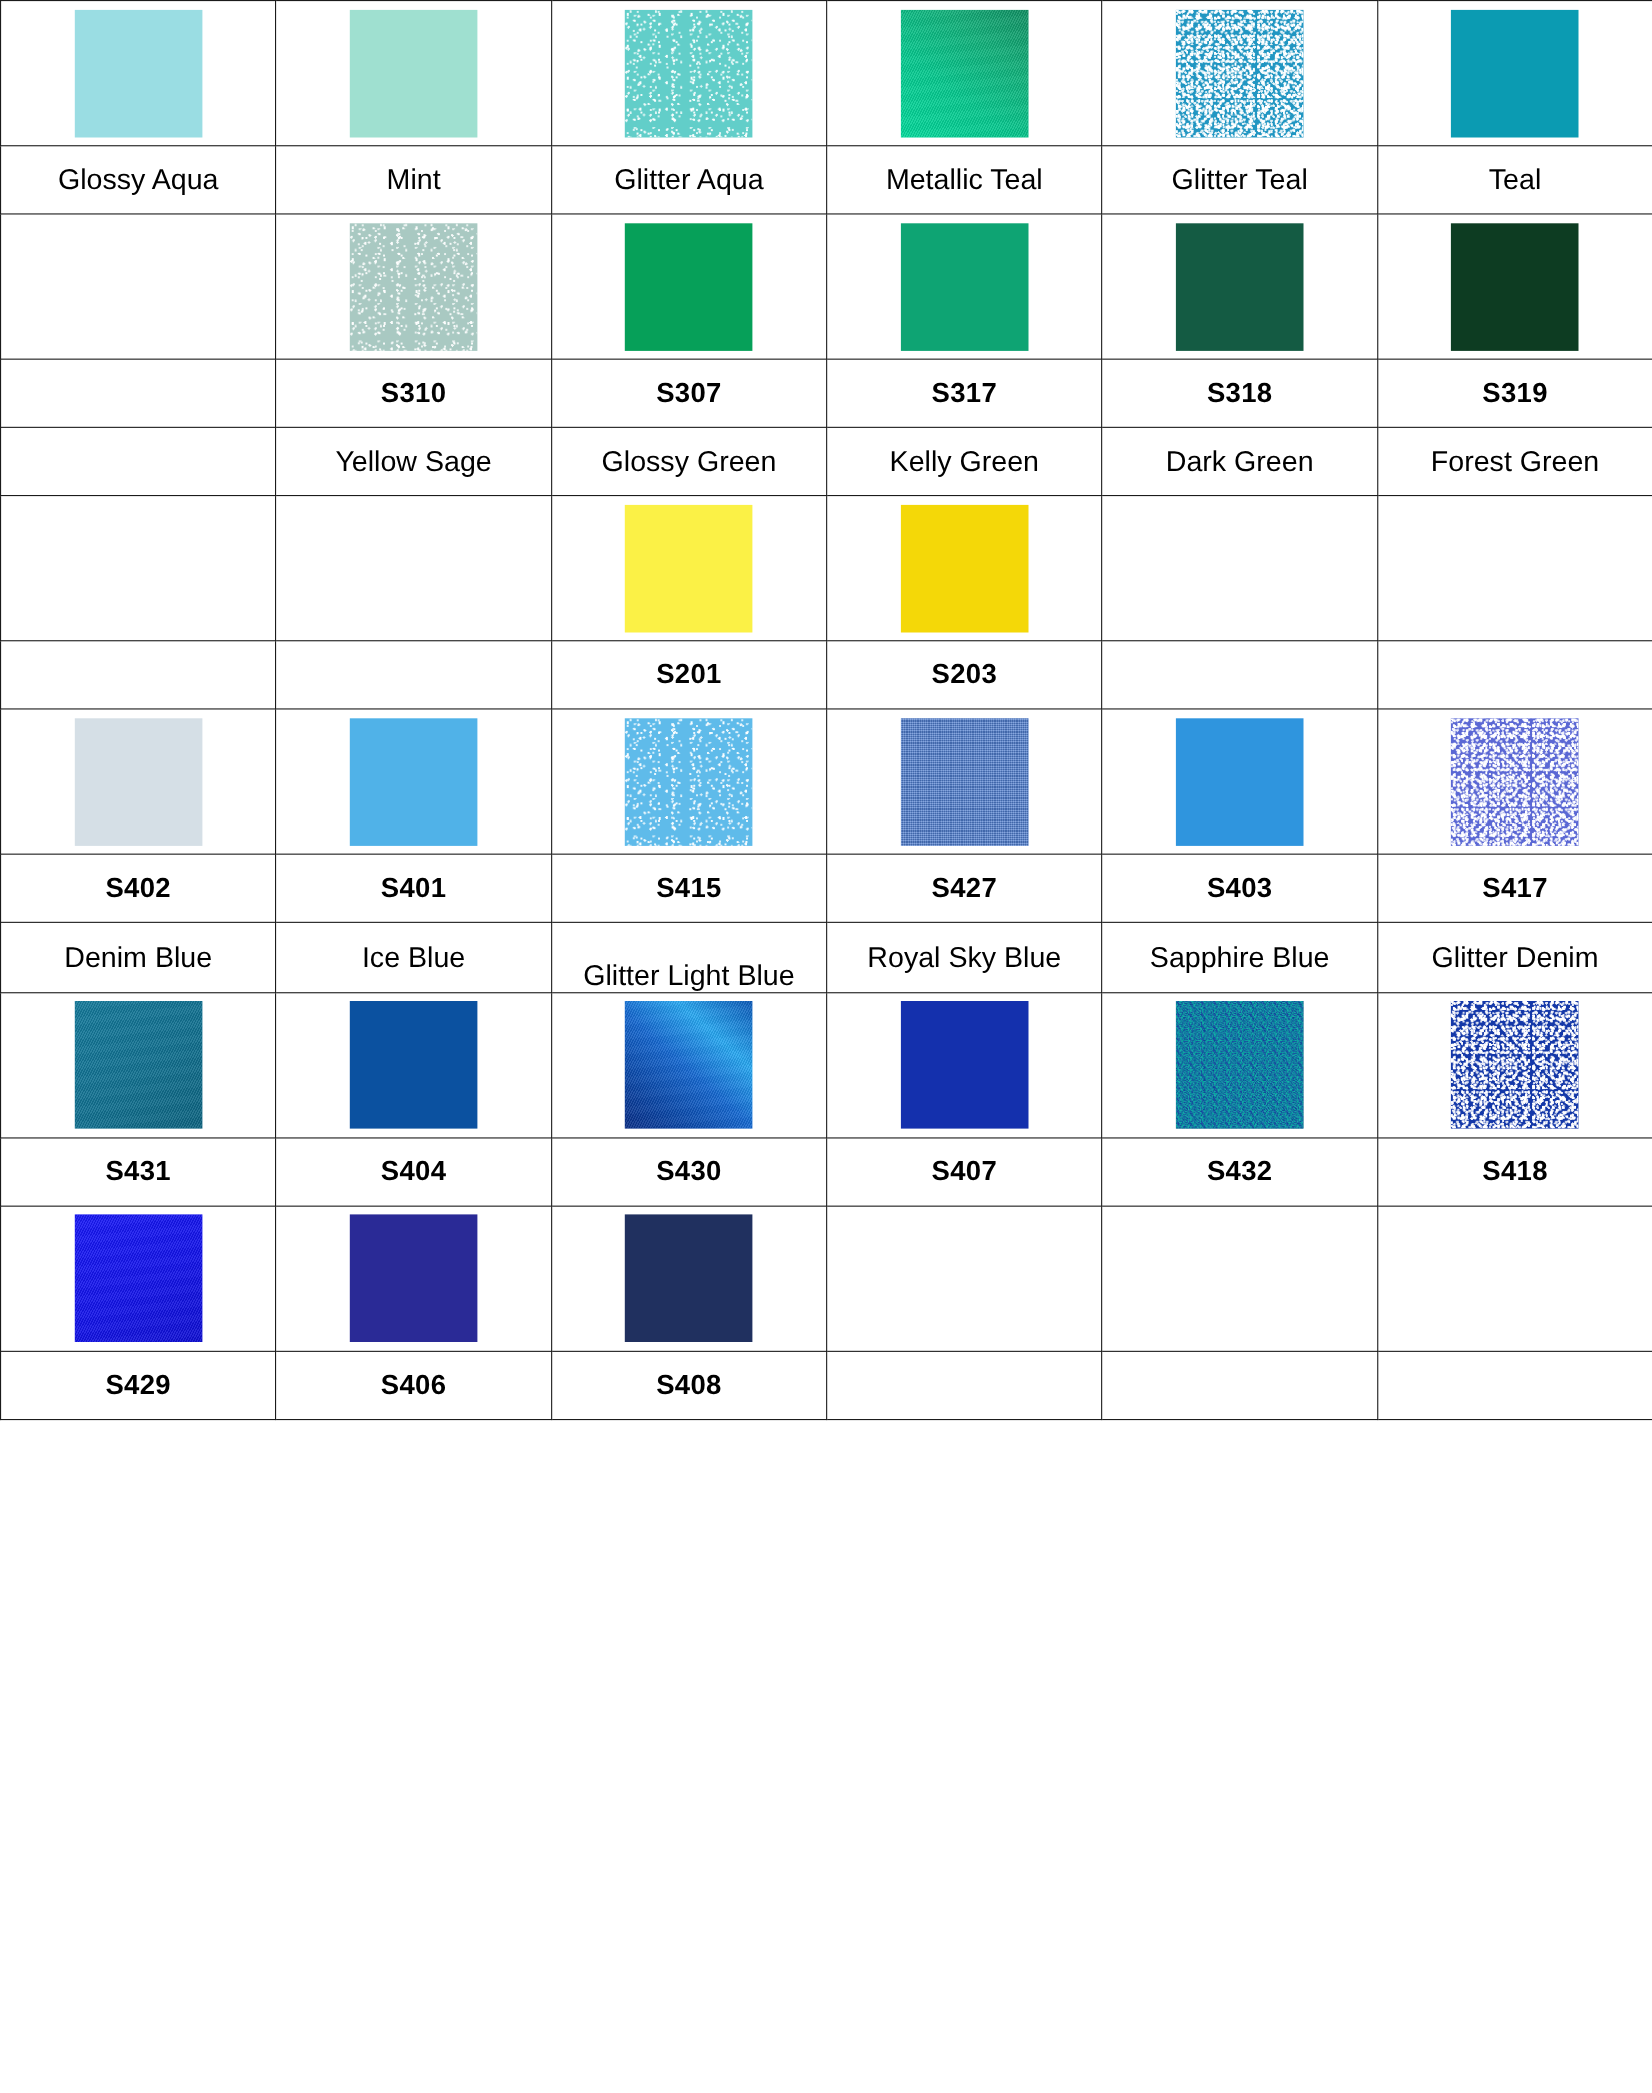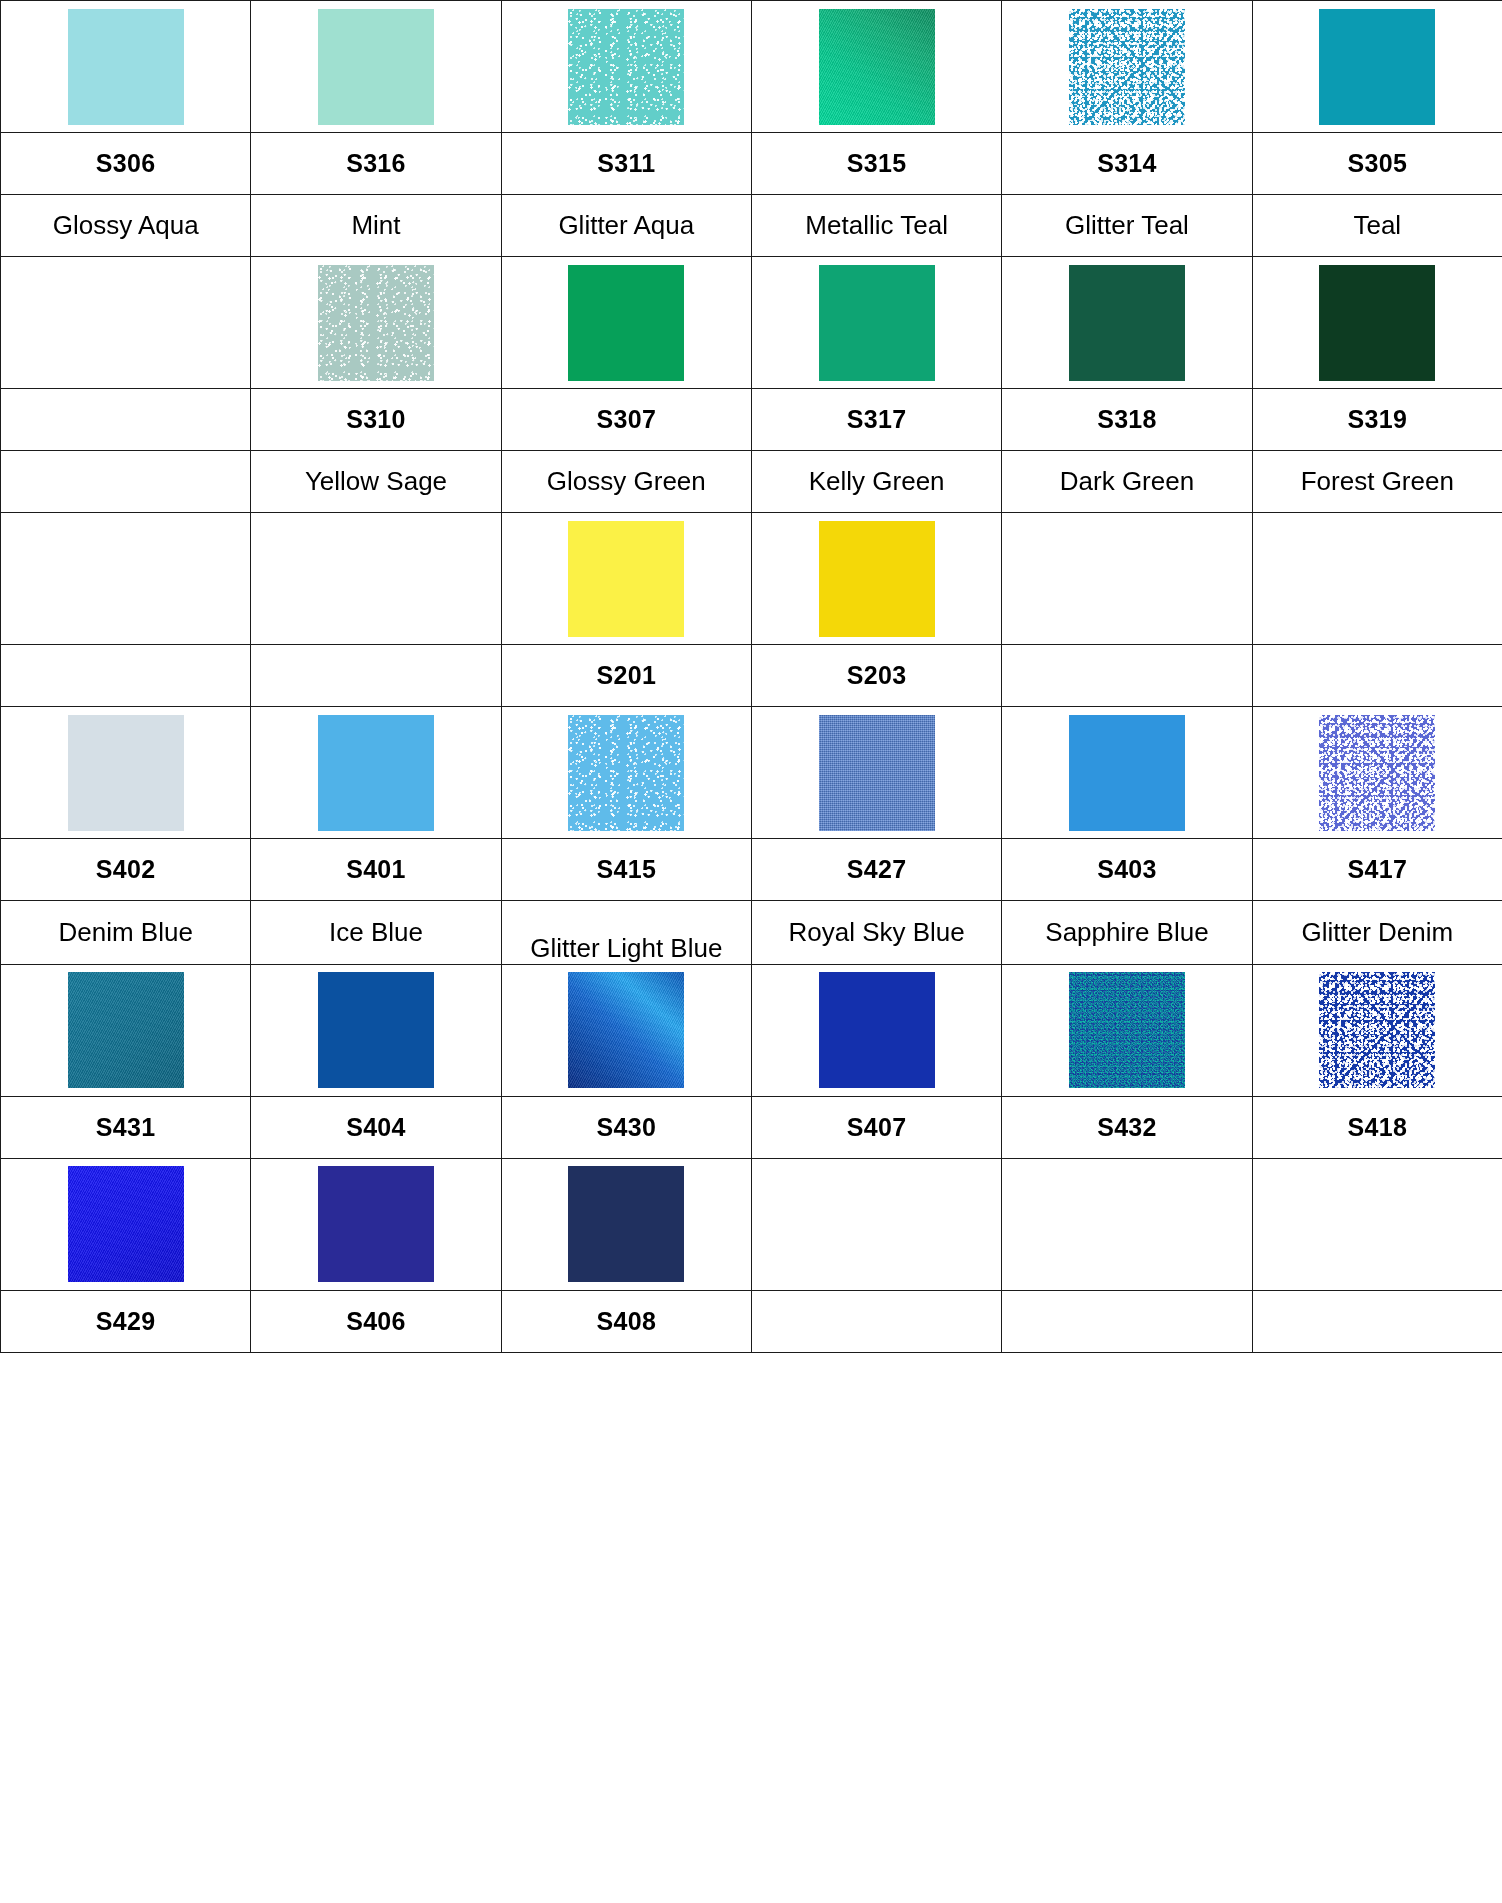--- a/index.html
+++ b/index.html
@@ -196,28 +196,20 @@
             <span class="chip" style="background: rgb(33, 150, 194);">
               <span class="tex tex-glitter-dense"></span>
             </span>
           </td>
           <td>
             <span class="chip" style="background: rgb(11, 155, 178);">
               <span class="tex"></span>
             </span>
           </td>
         </tr>
-        <tr class="code-row">
-          <td><span class="code">S306</span></td>
-          <td><span class="code">S316</span></td>
-          <td><span class="code">S311</span></td>
-          <td><span class="code">S315</span></td>
-          <td><span class="code">S314</span></td>
-          <td><span class="code">S305</span></td>
-        </tr>
         <tr class="name-row">
           <td>
             <span class="name">Glossy Aqua</span>
           </td>
           <td>
             <span class="name">Mint</span>
           </td>
           <td>
             <span class="name">Glitter Aqua</span>
           </td>

